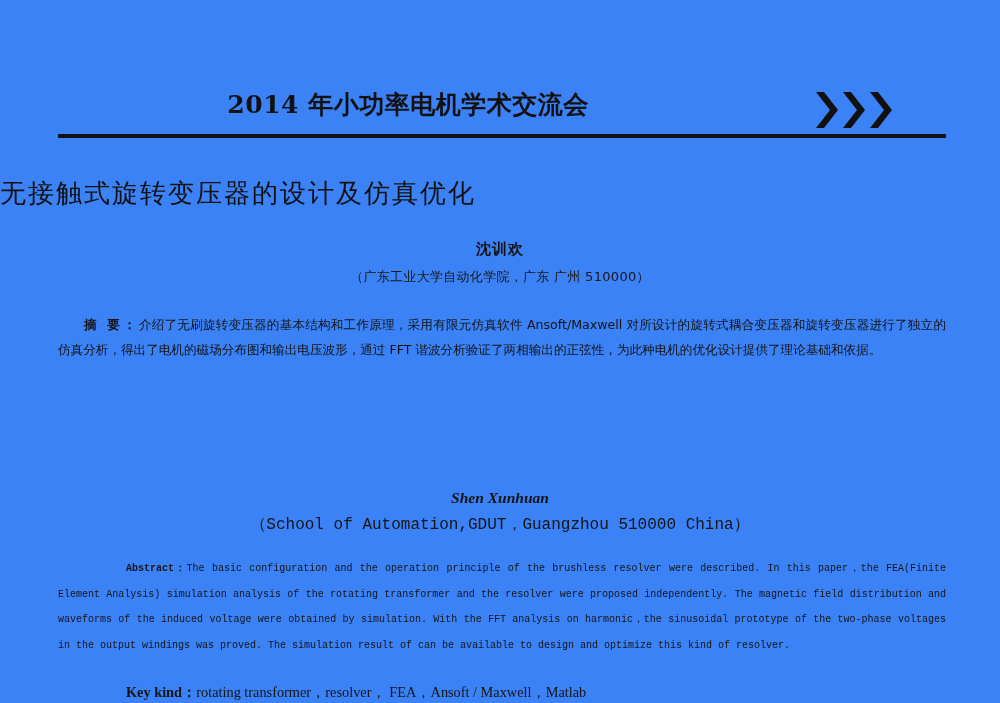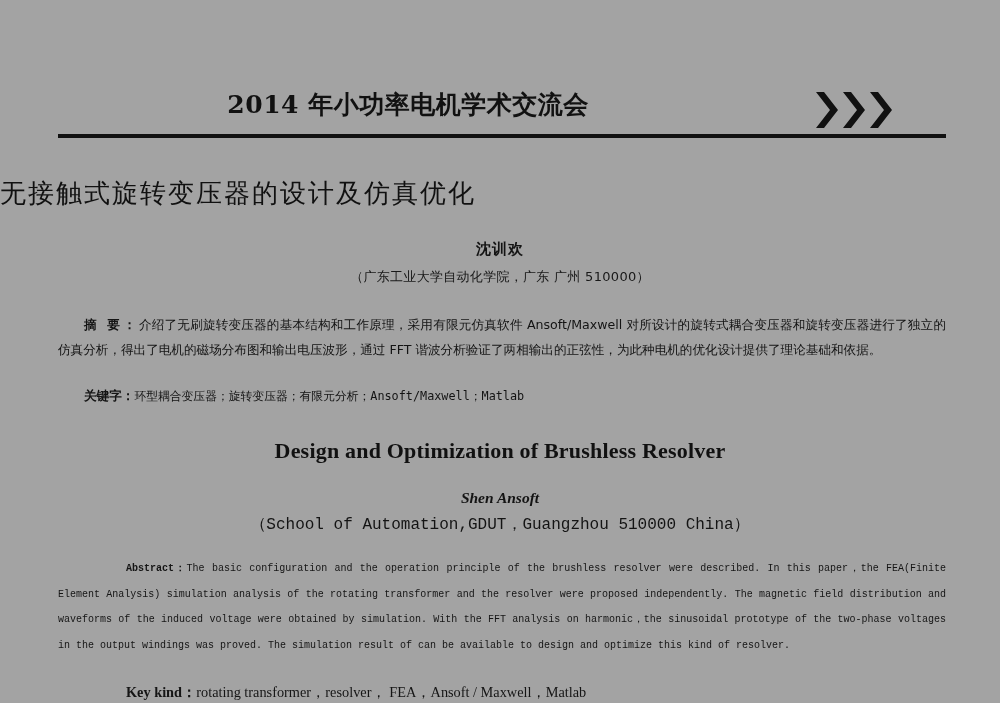--- a/index.html
+++ b/index.html
@@ -12,21 +12,21 @@
     height: 703px;
     position: relative;
     font-family: "Liberation Serif", "DejaVu Serif", serif;
     color: #0d0d0d;
     overflow: hidden;
   }
 
   .page {
     position: absolute;
     inset: 0;
-    background: #a3a3a3;
+    background: #3b82f6;
   }
 
   
   .header-band {
     position: absolute;
     left: 58px;
     top: 88px;
     width: 888px;
     height: 52px;
   }
@@ -219,27 +219,23 @@
   <div class="cn-title">无接触式旋转变压器的设计及仿真优化</div>
 
   <div class="cn-author">沈训欢</div>
 
   <div class="cn-affil">（广东工业大学自动化学院，广东 广州 510000）</div>
 
   <div class="cn-abstract">
     <span class="lead">摘 要：</span><span>介绍了无刷旋转变压器的基本结构和工作原理，采用有限元仿真软件 Ansoft/Maxwell 对所设计的旋转式耦合变压器和旋转变压器进行了独立的仿真分析，得出了电机的磁场分布图和输出电压波形，通过 FFT 谐波分析验证了两相输出的正弦性，为此种电机的优化设计提供了理论基础和依据。</span>
   </div>
 
-  <div class="cn-keywords">
-    <span class="lead">关键字：</span><span class="mono-ish">环型耦合变压器；旋转变压器；有限元分析；Ansoft/Maxwell；Matlab</span>
-  </div>
-
-  <div class="en-title">Design and Optimization of Brushless Resolver</div>
-
-  <div class="en-author">Shen Ansoft</div>
+
+
+  <div class="en-author">Shen Xunhuan</div>
 
   <div class="en-affil">（School of Automation,GDUT，Guangzhou 510000 China）</div>
 
   <div class="en-abstract">
     <span class="lead">Abstract：</span><span>The basic configuration and the operation principle of the brushless resolver were described. In this paper，the FEA(Finite Element Analysis) simulation analysis of the rotating transformer and the resolver were proposed independently. The magnetic field distribution and waveforms of the induced voltage were obtained by simulation. With the FFT analysis on harmonic，the sinusoidal prototype of the two-phase voltages in the output windings was proved. The simulation result of can be available to design and optimize this kind of resolver.</span>
   </div>
 
   <div class="en-keywords">
     <span class="lead">Key kind：</span><span>rotating transformer，resolver，  FEA，Ansoft / Maxwell，Matlab</span>
   </div>

